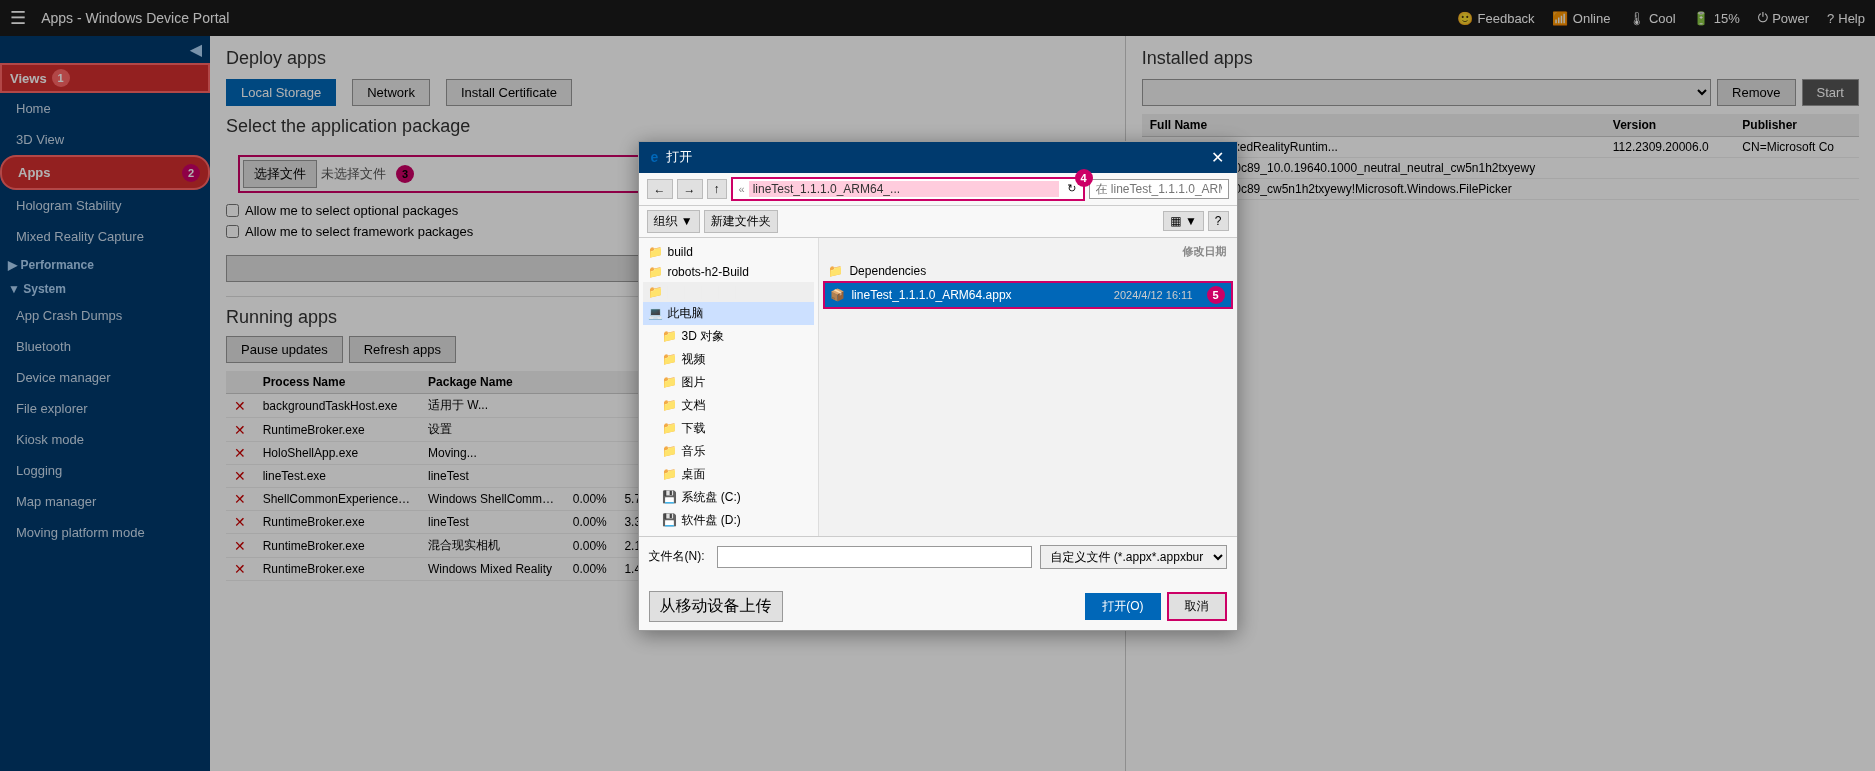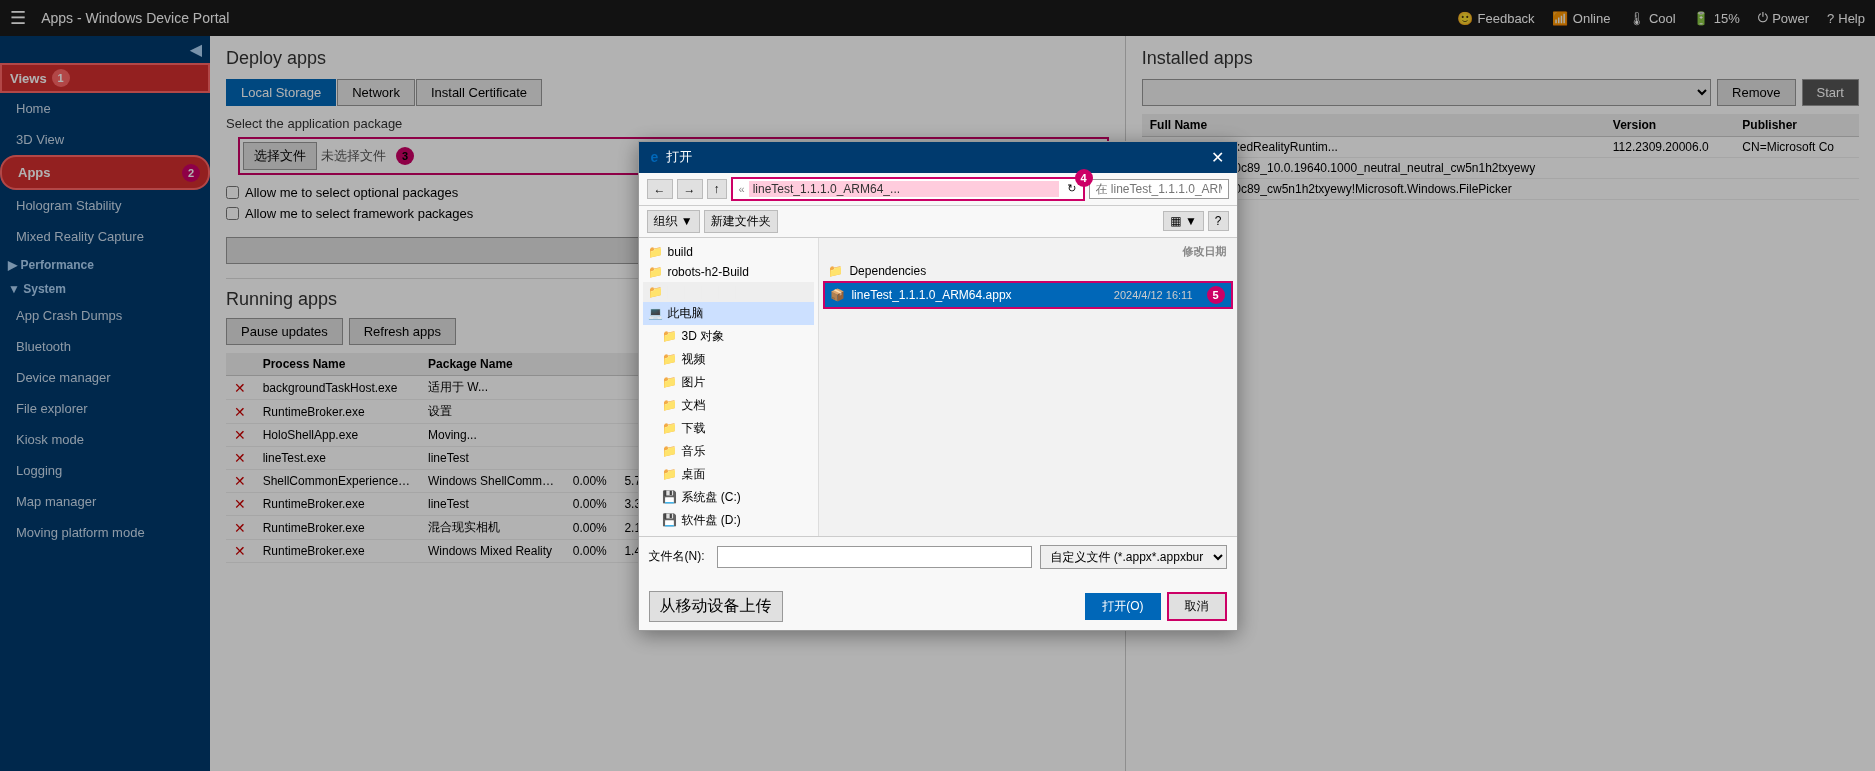--- a/index.html
+++ b/index.html
@@ -93,31 +93,31 @@
     }
 
     
     .columns { display: flex; height: 100%; }
     .left-panel { width: 55%; border-right: 1px solid #ccc; display: flex; flex-direction: column; overflow: hidden; padding: 12px 16px; }
     .right-panel { flex: 1; display: flex; flex-direction: column; overflow: hidden; padding: 12px 16px; }
 
     .section-title { font-size: 18px; font-weight: 300; margin-bottom: 10px; color: #333; }
 
     
-    .tab-bar { display: flex; gap: 1px; margin-bottom: 10px; }
+    .tab-bar { display: flex; gap: 16px; margin-bottom: 10px; }
     .tab-btn {
       padding: 5px 14px;
       border: 1px solid #999;
       background: #e8e8e8;
       cursor: pointer;
       font-size: 13px;
     }
     .tab-btn.active { background: #0067b8; color: #fff; border-color: #0067b8; }
 
-    .file-select-label { font-size: 13px; margin-bottom: 6px; color: #333; }
+    .file-select-label { font-size: 18px; margin-bottom: 18px; color: #333; }
     .file-input-row { display: flex; gap: 4px; margin-bottom: 10px; align-items: center; margin-left: 12px; }
     .file-select-btn {
       padding: 4px 10px;
       background: #e0e0e0;
       border: 1px solid #999;
       cursor: pointer;
       font-size: 13px;
       white-space: nowrap;
     }
     .file-name-display { font-size: 13px; color: #555; }

